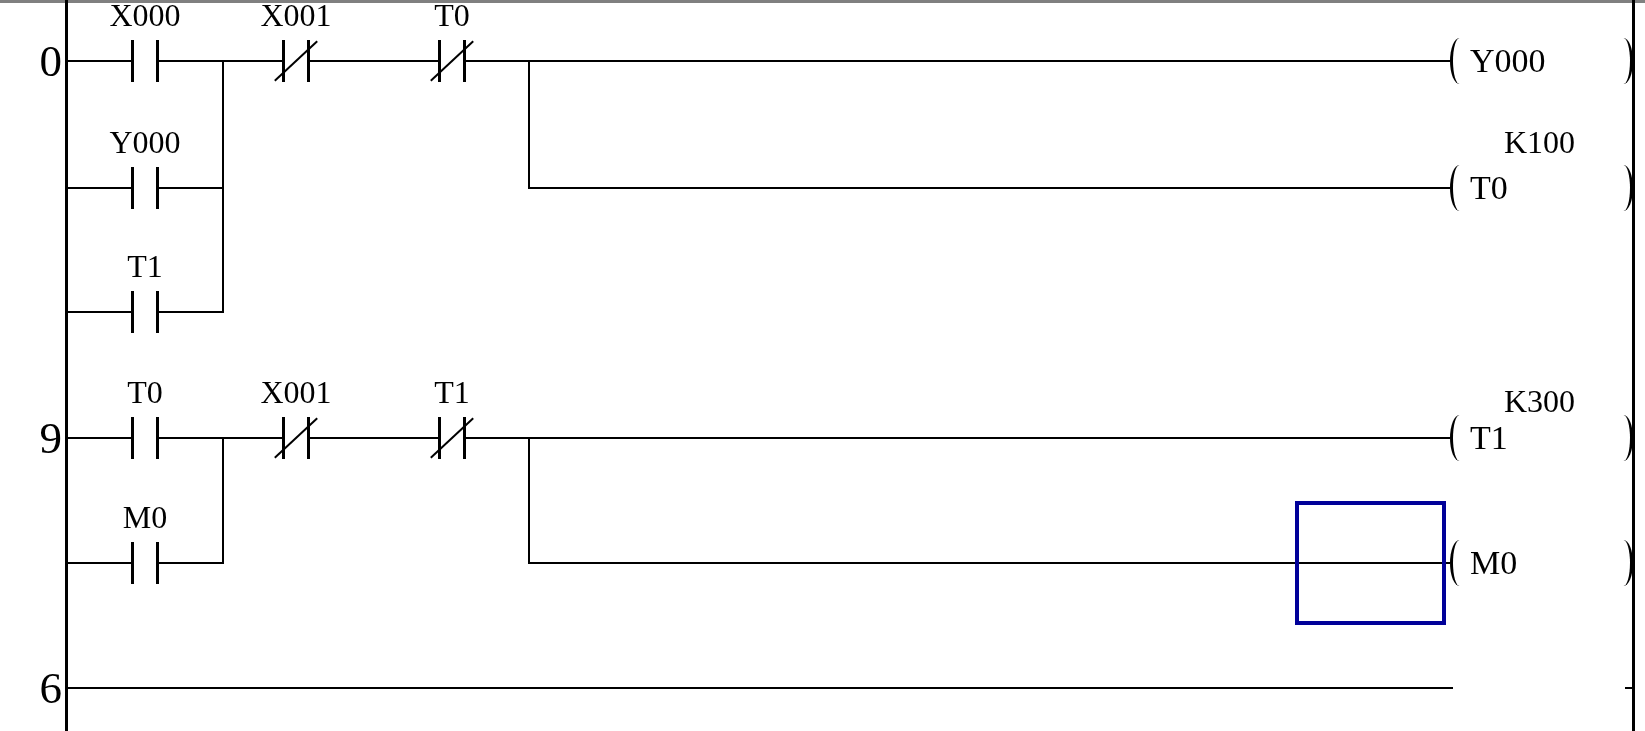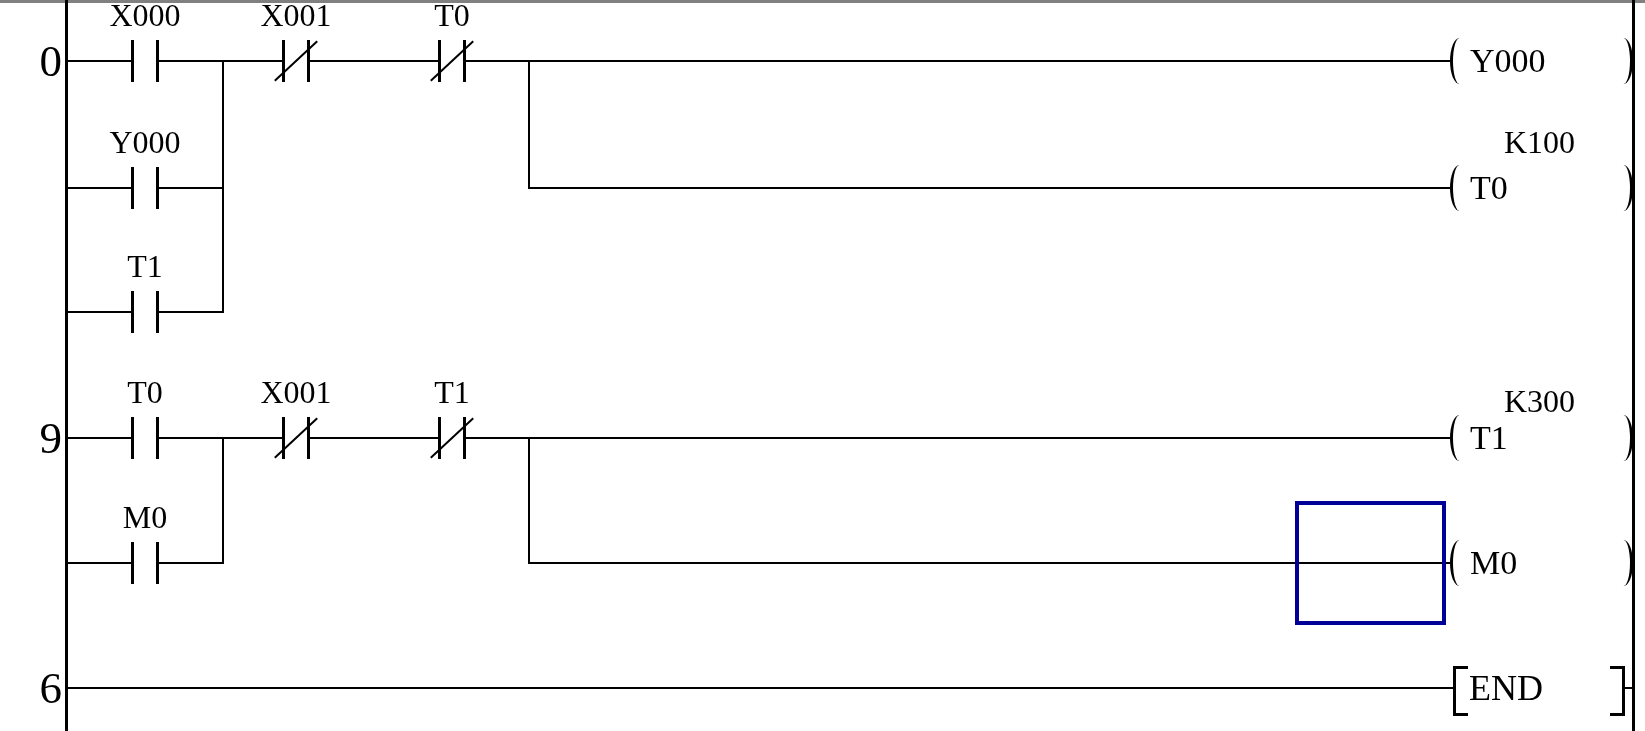--- a/index.html
+++ b/index.html
@@ -148,19 +148,14 @@
     <span class="paren pr"></span>
   </div>
   <div class="coil" style="top:540px;">
     <span class="paren pl"></span>
     <span class="ctext">M0</span>
     <span class="paren pr"></span>
   </div>
 
   <div class="selbox" style="left:1295px;top:501px;width:151px;height:124px;"></div>
 
-  <div class="endblk" style="left:1453px;top:666px;">
-    <span class="bracket bkl"></span>
-    <span class="etext">END</span>
-    <span class="bracket bkr"></span>
-  </div>
 
 </div>
 
 </body></html>

